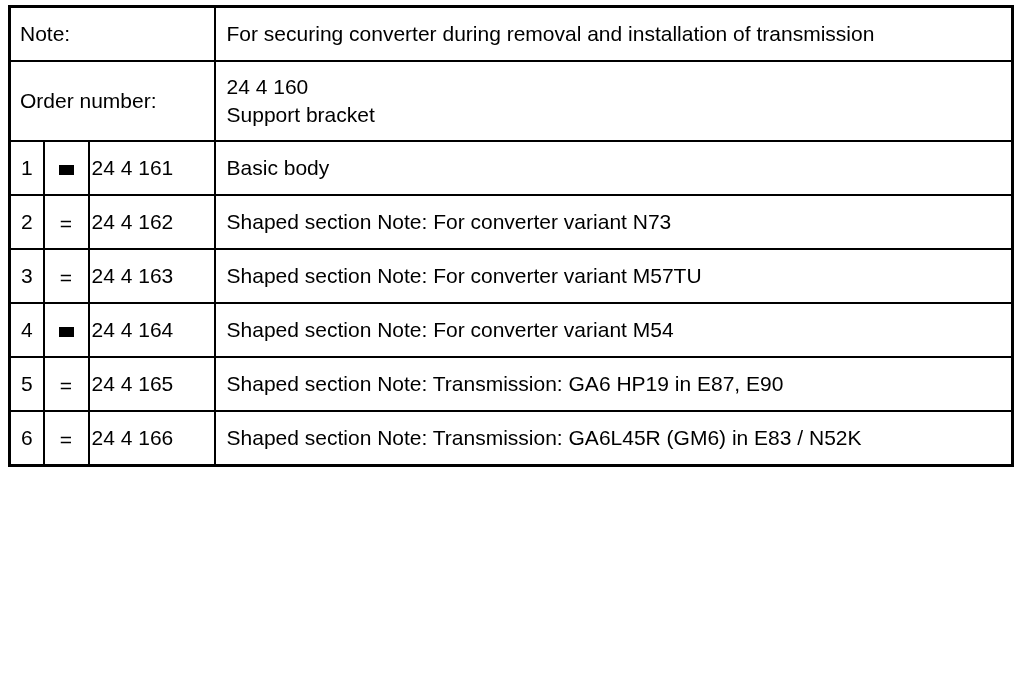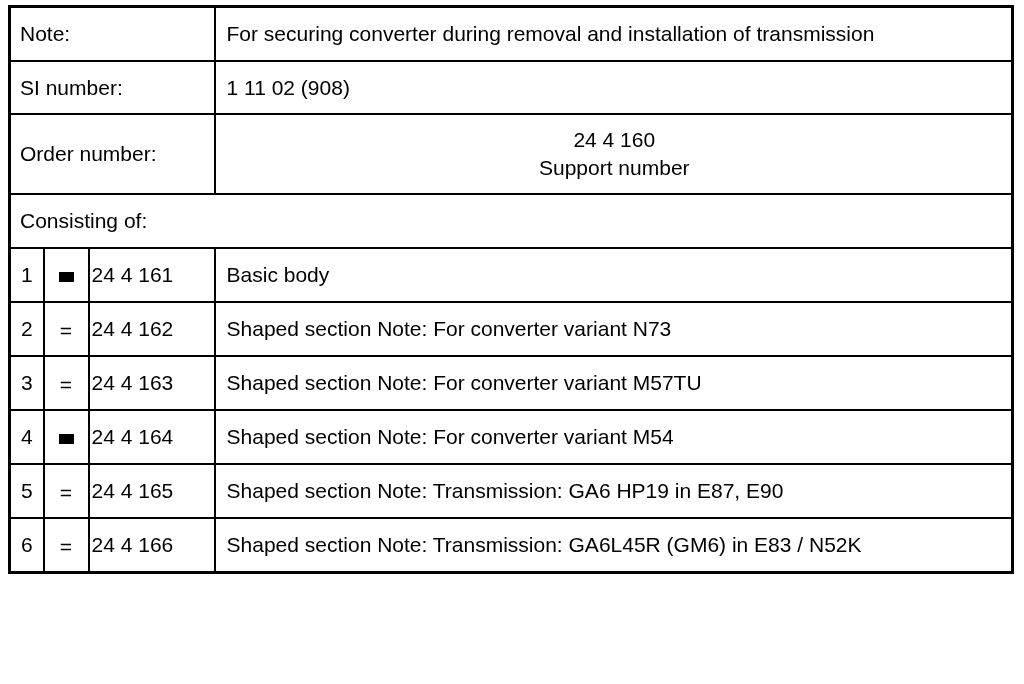--- a/index.html
+++ b/index.html
@@ -63,21 +63,20 @@
   td.part-cell { padding-left: 2px; }
   td.desc-cell { padding-left: 11px; }
 
   .order-lines {
     display: block;
     white-space: normal;
   }
   .order-lines span {
     display: block;
     line-height: 1.32;
-    text-align: center;
   }
 
   
   .sym-block {
     display: inline-block;
     width: 15px;
     height: 10px;
     background: #000000;
     vertical-align: middle;
   }
@@ -102,38 +101,31 @@
     </colgroup>
     <tbody>
 
       <tr class="r-note">
         <td class="c-label-cell" colspan="3" style="width:205px;">Note:</td>
         <td class="desc-cell">For securing converter during removal and installation of transmission</td>
       </tr>
 
 
 
-      <tr class="r-si">
-        <td colspan="3">SI number:</td>
-        <td class="desc-cell">1 11 02 (908)</td>
-      </tr>
 
       <tr class="r-order">
         <td colspan="3" style="vertical-align:middle;">Order number:</td>
         <td class="desc-cell" style="vertical-align:middle;">
           <span class="order-lines">
             <span>24 4 160</span>
-            <span>Support number</span>
+            <span>Support bracket</span>
           </span>
         </td>
       </tr>
 
-      <tr class="r-consist">
-        <td colspan="4">Consisting of:</td>
-      </tr>
 
       <tr class="r-item">
         <td class="idx-cell">1</td>
         <td class="sym-cell"><span class="sym-block"></span></td>
         <td class="part-cell">24 4 161</td>
         <td class="desc-cell">Basic body</td>
       </tr>
 
       <tr class="r-item">
         <td class="idx-cell">2</td>

